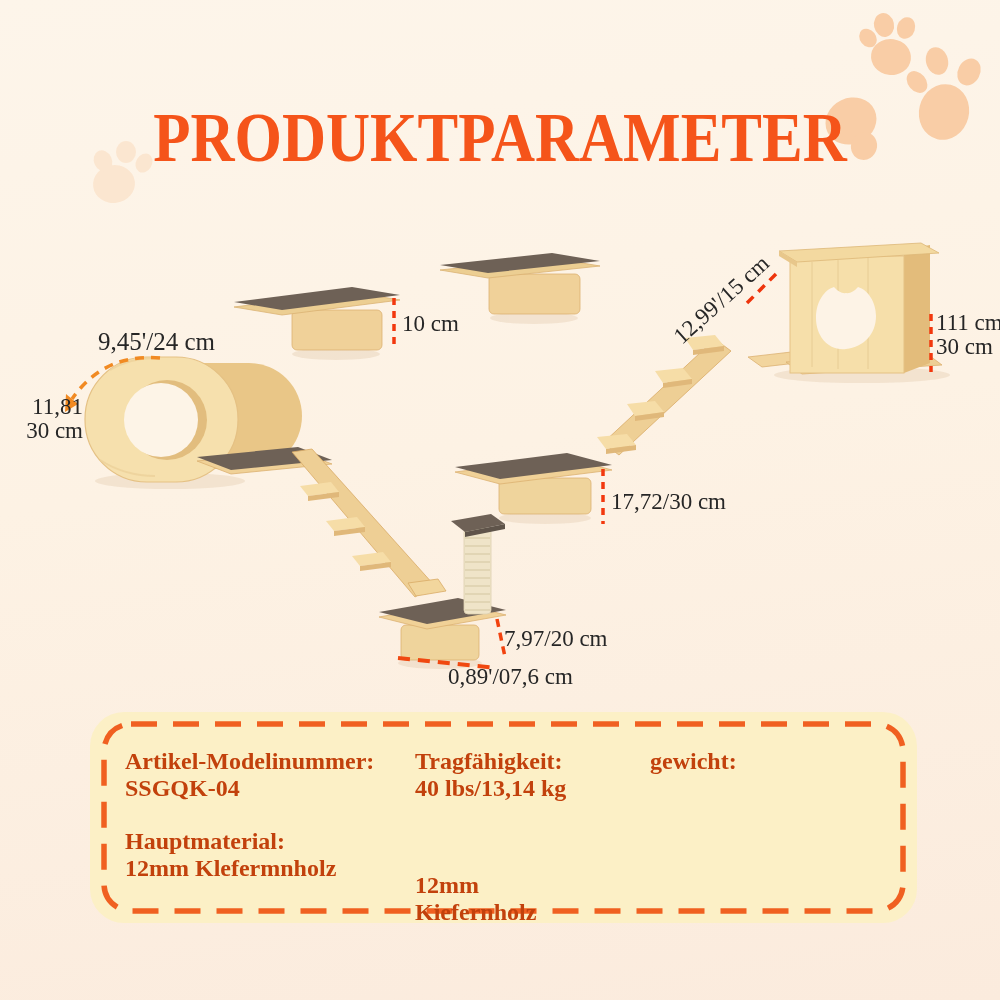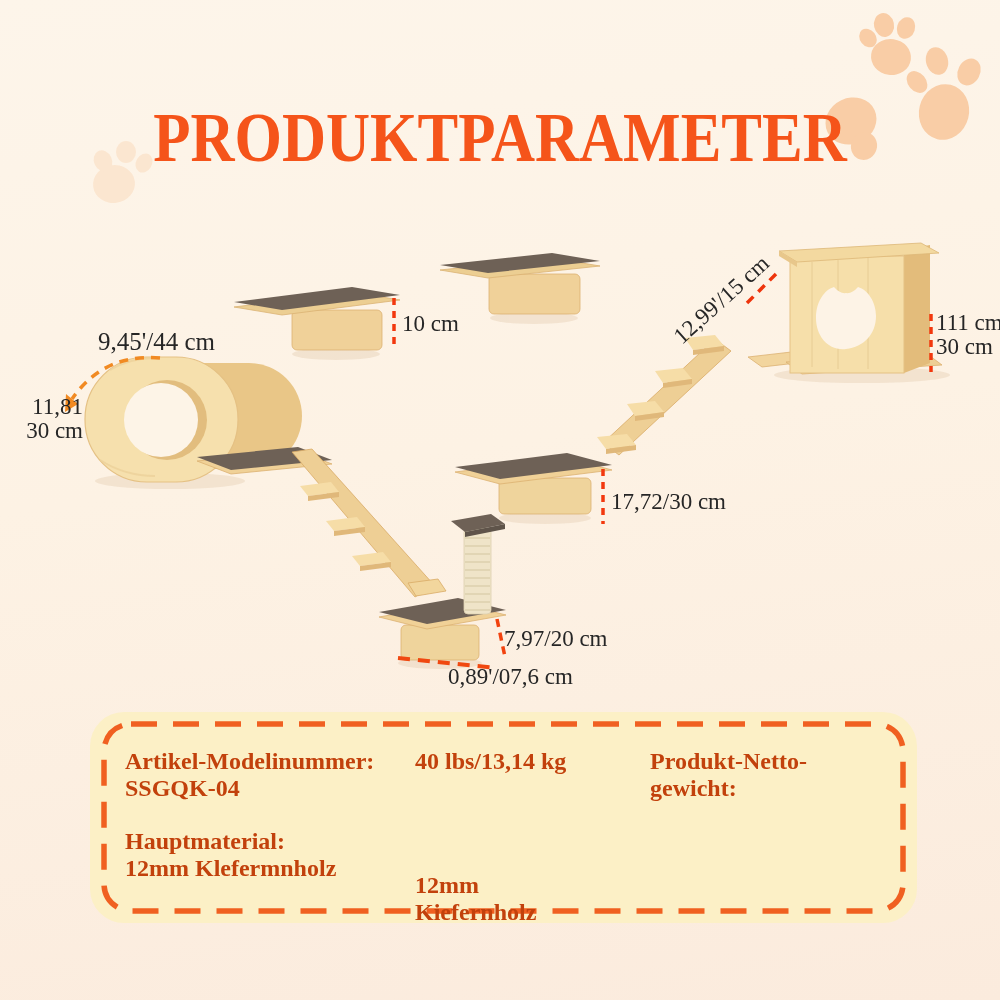--- a/index.html
+++ b/index.html
@@ -166,21 +166,21 @@
       <path d="M931,314 V372" stroke="#f2380e" stroke-width="3.5" stroke-dasharray="7 6"></path>
       <path d="M497,619 L505,657" stroke="#f2420e" stroke-width="3.5" stroke-dasharray="8 6"></path>
       <path d="M398,658 L497,668" stroke="#f04810" stroke-width="4" stroke-dasharray="12 8"></path>
       <path d="M747,303 L777,273" stroke="#ee340c" stroke-width="3.5" stroke-dasharray="9 7"></path>
       <path d="M160,358 C124,355 94,367 72,399" stroke="#f18a22" stroke-width="3.5" stroke-dasharray="9 7"></path>
       <polygon points="65,412 78,404 66,394" fill="#f18a22"></polygon>
     </g>
   </svg>
 
   <div class="meas" style="left:402px;top:312px;">10 cm</div>
-  <div class="meas" style="left:98px;top:330px;font-size:25px;">9,45'/44 cm</div>
+  <div class="meas" style="left:98px;top:330px;font-size:25px;">9,45'/24 cm</div>
   <div class="meas right" style="left:5px;top:395px;width:78px;">
     <div>11,81</div>
     <div>30 cm</div>
   </div>
   <div class="meas rot" style="left:662px;top:288px;">12,99'/15 cm</div>
   <div class="meas" style="left:936px;top:311px;">
     <div>111 cm</div>
     <div>30 cm</div>
   </div>
   <div class="meas" style="left:611px;top:490px;">17,72/30 cm</div>
@@ -189,24 +189,24 @@
 
   <div class="spec-box">
     <svg class="spec-border" viewBox="0 0 827 211" aria-hidden="true">
       <rect x="14" y="12" width="799" height="187" rx="27" fill="none" stroke="#f06021" stroke-width="5.5" stroke-dasharray="26 16"></rect>
     </svg>
     <div class="spec-item" style="left:35px;top:36px;">
       <div>Artikel-Modelinummer:</div>
       <div>SSGQK-04</div>
     </div>
     <div class="spec-item" style="left:325px;top:36px;">
+      <div>Tragfähigkeit:</div>
       <div>40 lbs/13,14 kg</div>
     </div>
     <div class="spec-item" style="left:560px;top:36px;">
-      <div>Produkt-Netto-</div>
       <div>gewicht:</div>
     </div>
     <div class="spec-item" style="left:35px;top:116px;">
       <div>Hauptmaterial:</div>
       <div>12mm Klefermnholz</div>
     </div>
     <div class="spec-item" style="left:325px;top:116px;margin-top:44px;">
       <div>12mm</div>
       <div>Kiefernholz</div>
     </div>

